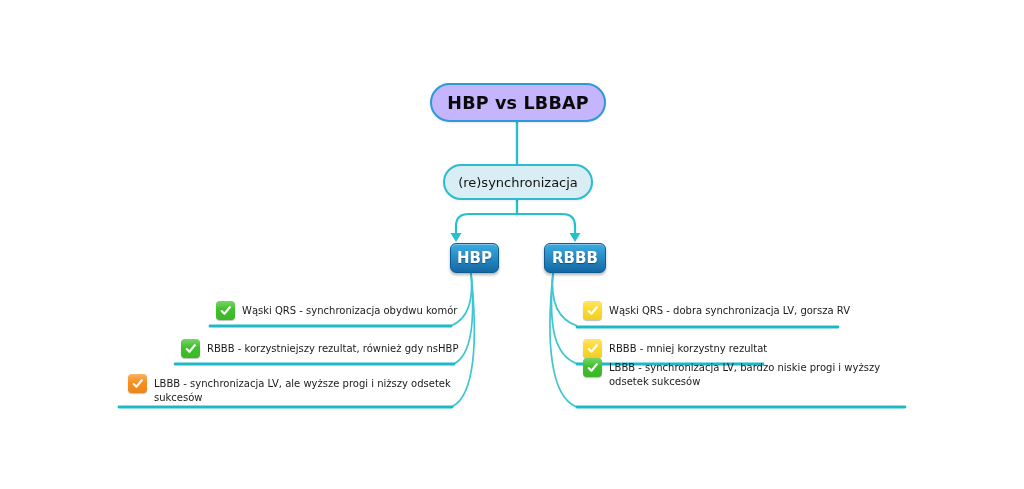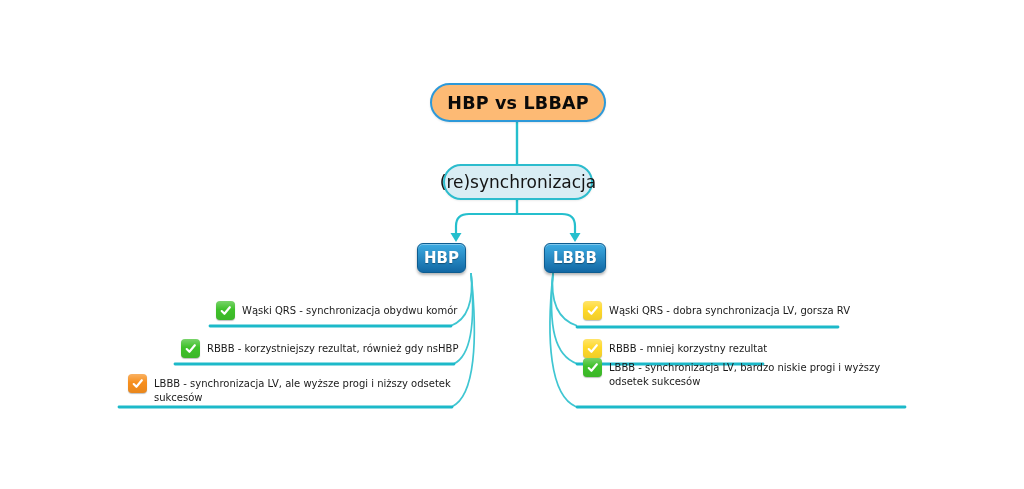--- a/index.html
+++ b/index.html
@@ -19,58 +19,58 @@
     left: 0; top: 0;
     width: 1024px; height: 489px;
     pointer-events: none;
   }
 
   
   .node-root {
     position: absolute;
     left: 430px; top: 83px;
     width: 176px; height: 39px;
-    background: #fdba74;
+    background: #c4b5fd;
     border: 2px solid #2d99d9;
     border-radius: 20px;
     display: flex; align-items: center; justify-content: center;
     font-size: 17.5px;
     font-weight: 600;
     color: #0a0a0a;
     letter-spacing: 0.2px;
     box-shadow: 0 1px 2px rgba(0,0,0,0.10);
   }
 
   .node-sync {
     position: absolute;
     left: 443px; top: 164px;
     width: 150px; height: 36px;
     background: #d9edf4;
     border: 2px solid #2cbccd;
     border-radius: 18px;
     display: flex; align-items: center; justify-content: center;
-    font-size: 17px;
+    font-size: 13px;
     color: #141414;
     box-shadow: 0 1px 2px rgba(0,0,0,0.08);
   }
 
   .node-branch {
     position: absolute;
     height: 30px;
     background: linear-gradient(#3cabe2, #1268a4);
     border: 1px solid #0d5c90;
     border-radius: 6px;
     display: flex; align-items: center; justify-content: center;
     font-size: 15px;
     font-weight: bold;
     color: #ffffff;
     text-shadow: 0 1px 1px rgba(0,0,0,0.35);
     box-shadow: 0 2px 3px rgba(0,0,0,0.30), inset 0 1px 0 rgba(255,255,255,0.35);
   }
-  .node-hbp   { left: 417px; top: 243px; width: 49px; }
+  .node-hbp   { left: 450px; top: 243px; width: 49px; }
   .node-lbbap { left: 544px; top: 243px; width: 62px; }
 
   
   .leaf {
     position: absolute;
     display: flex;
     align-items: flex-start;
     gap: 7px;
   }
   .check {
@@ -131,21 +131,21 @@
     <path d="M577,327 L838,327" stroke="#1cb9c9" stroke-width="2.8" stroke-linecap="round"></path>
     <path d="M577,364 L763,364" stroke="#1cb9c9" stroke-width="2.8" stroke-linecap="round"></path>
     <path d="M577,407 L905,407" stroke="#1cb9c9" stroke-width="2.8" stroke-linecap="round"></path>
   </svg>
 
   <div class="node-root">HBP vs LBBAP</div>
 
   <div class="node-sync">(re)synchronizacja</div>
 
   <div class="node-branch node-hbp">HBP</div>
-  <div class="node-branch node-lbbap">LBBB</div>
+  <div class="node-branch node-lbbap">RBBB</div>
 
   <div class="leaf leaf-l1">
     <span class="check" style="background-color: rgb(63, 193, 42);">
       <svg viewBox="0 0 24 24">
           <path d="M5 13l5 5 10-12" stroke="#ffffff" stroke-width="4" fill="none" stroke-linecap="round" stroke-linejoin="round"></path>
         </svg>
     </span>
     <span class="leaf-text">Wąski QRS - synchronizacja obydwu komór</span>
   </div>
   <div class="leaf leaf-l3">

